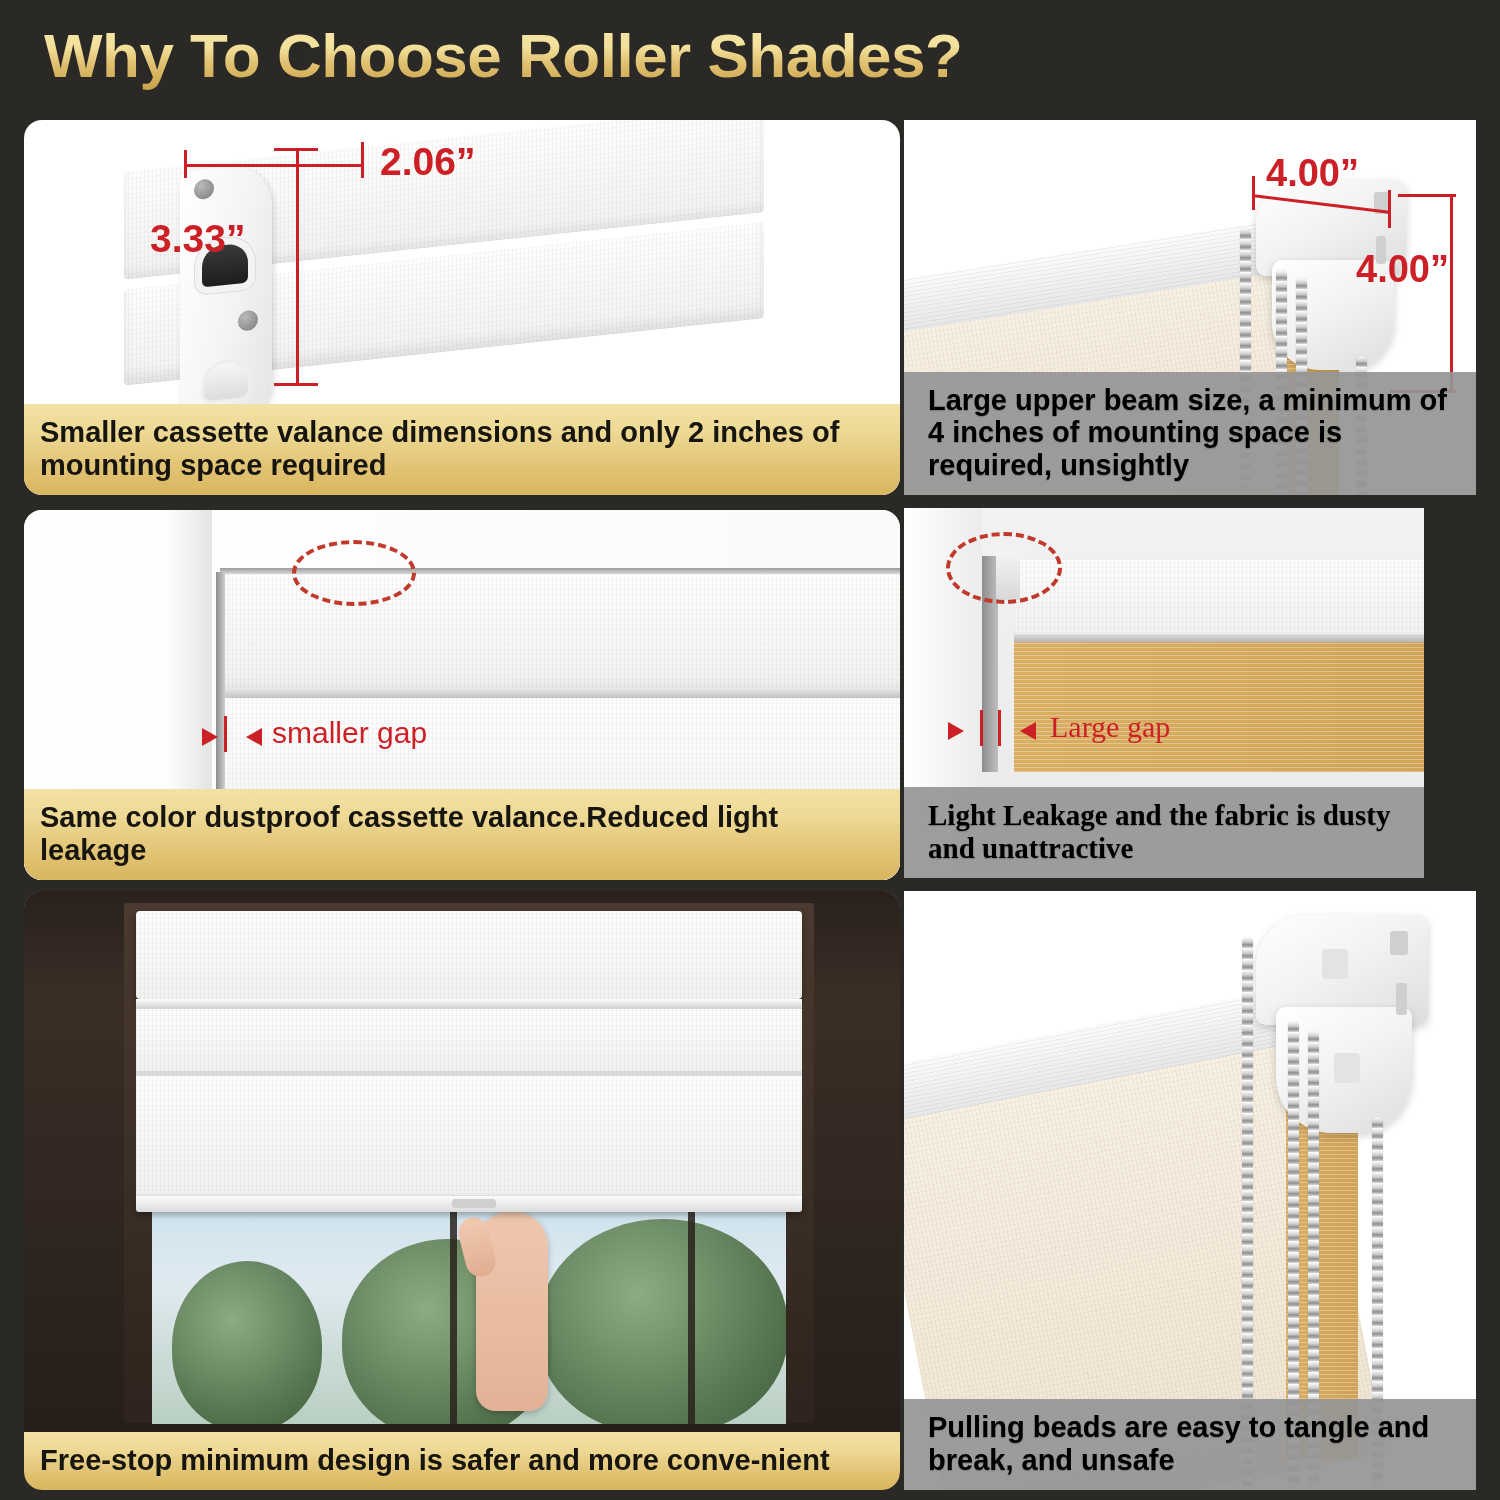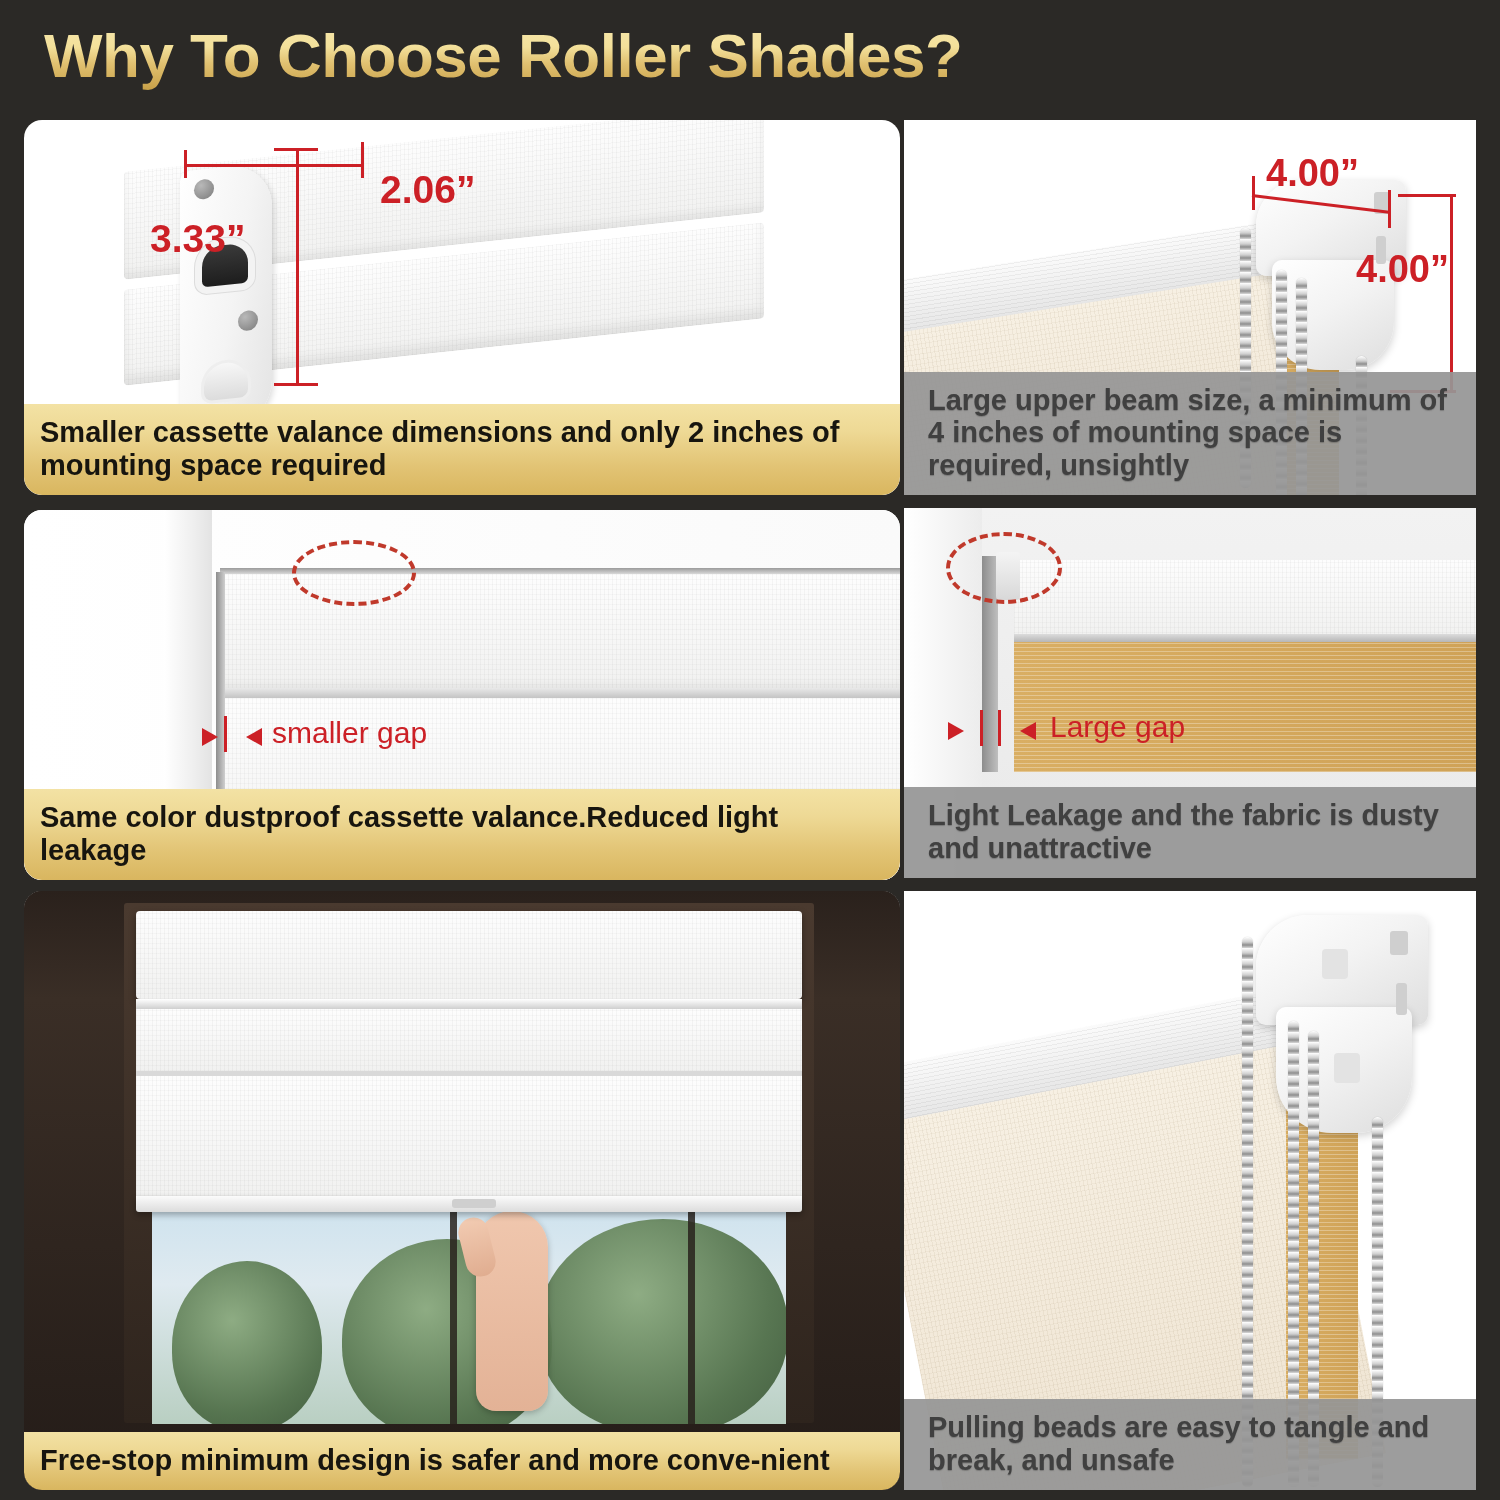--- a/index.html
+++ b/index.html
@@ -33,38 +33,38 @@
   .grid{ position:absolute; left:0; top:110px; width:1500px; height:1390px; }
 
   .panel{ position:absolute; overflow:hidden; background:#fff; }
   .panel.left{ border-radius:18px; }
   .panel.right{ border-radius:0px; }
 
   
   #p1{ left:24px;  top:10px;  width:876px; height:375px; }
   #p2{ left:904px; top:10px;  width:572px; height:375px; }
   #p3{ left:24px;  top:400px; width:876px; height:370px; }
-  #p4{ left:904px; top:398px; width:572px; height:370px; }
+  #p4{ left:904px; top:398px; width:520px; height:370px;font-family:Liberation Serif, serif; }
   #p5{ left:24px;  top:781px; width:876px; height:599px; }
   #p6{ left:904px; top:781px; width:572px; height:599px; }
 
   
   .caption{
     position:absolute; left:0; bottom:0; width:100%;
     padding:12px 16px 14px 16px;
     font-size:29px; font-weight:bold; line-height:1.12;
   }
   .caption.gold{
     background:linear-gradient(180deg,#f3e2a4 0%,#eed995 30%,#e2c475 68%,#d9b65f 100%);
     color:#17150f;
     border-radius:0 0 18px 18px;
   }
   .caption.gray{
     background:rgba(150,150,150,0.93);
-    color:#404040;
+    color:#000000;
     text-shadow:0 1px 1px rgba(60,60,60,.35);
     padding-left:24px;
   }
   .caption.tall{ }
 
   
   .scene{ position:absolute; inset:0; }
 
   .fab-white{
     background:
@@ -257,21 +257,21 @@
           <div class="p1-slot"></div>
           <div class="p1-screw" style="left:14px; top:10px;"></div>
           <div class="p1-screw" style="left:58px; top:146px;"></div>
           <div class="p1-knob"></div>
         </div>
       </div>
 
       <div class="dim-line dim-h" style="left:160px; top:44px; width:180px;"></div>
       <div class="tick-v" style="left:160px; top:30px; height:28px;"></div>
       <div class="tick-v" style="left:337px; top:22px; height:36px;"></div>
-      <div class="dim-label" style="left:356px; top:20px; font-size:39px;margin-top:28px;">2.06”</div>
+      <div class="dim-label" style="left:356px; top:20px; font-size:39px;">2.06”</div>
 
       <div class="dim-line dim-v" style="left:272px; top:28px; height:238px;"></div>
       <div class="tick-h" style="left:250px; top:28px; width:44px;"></div>
       <div class="tick-h" style="left:250px; top:263px; width:44px;"></div>
       <div class="dim-label" style="left:126px; top:97px; font-size:39px;">3.33”</div>
     </div>
 
     <div class="caption gold tall">Smaller cassette valance dimensions and only 2 inches of mounting space required</div>
   </div>
 

